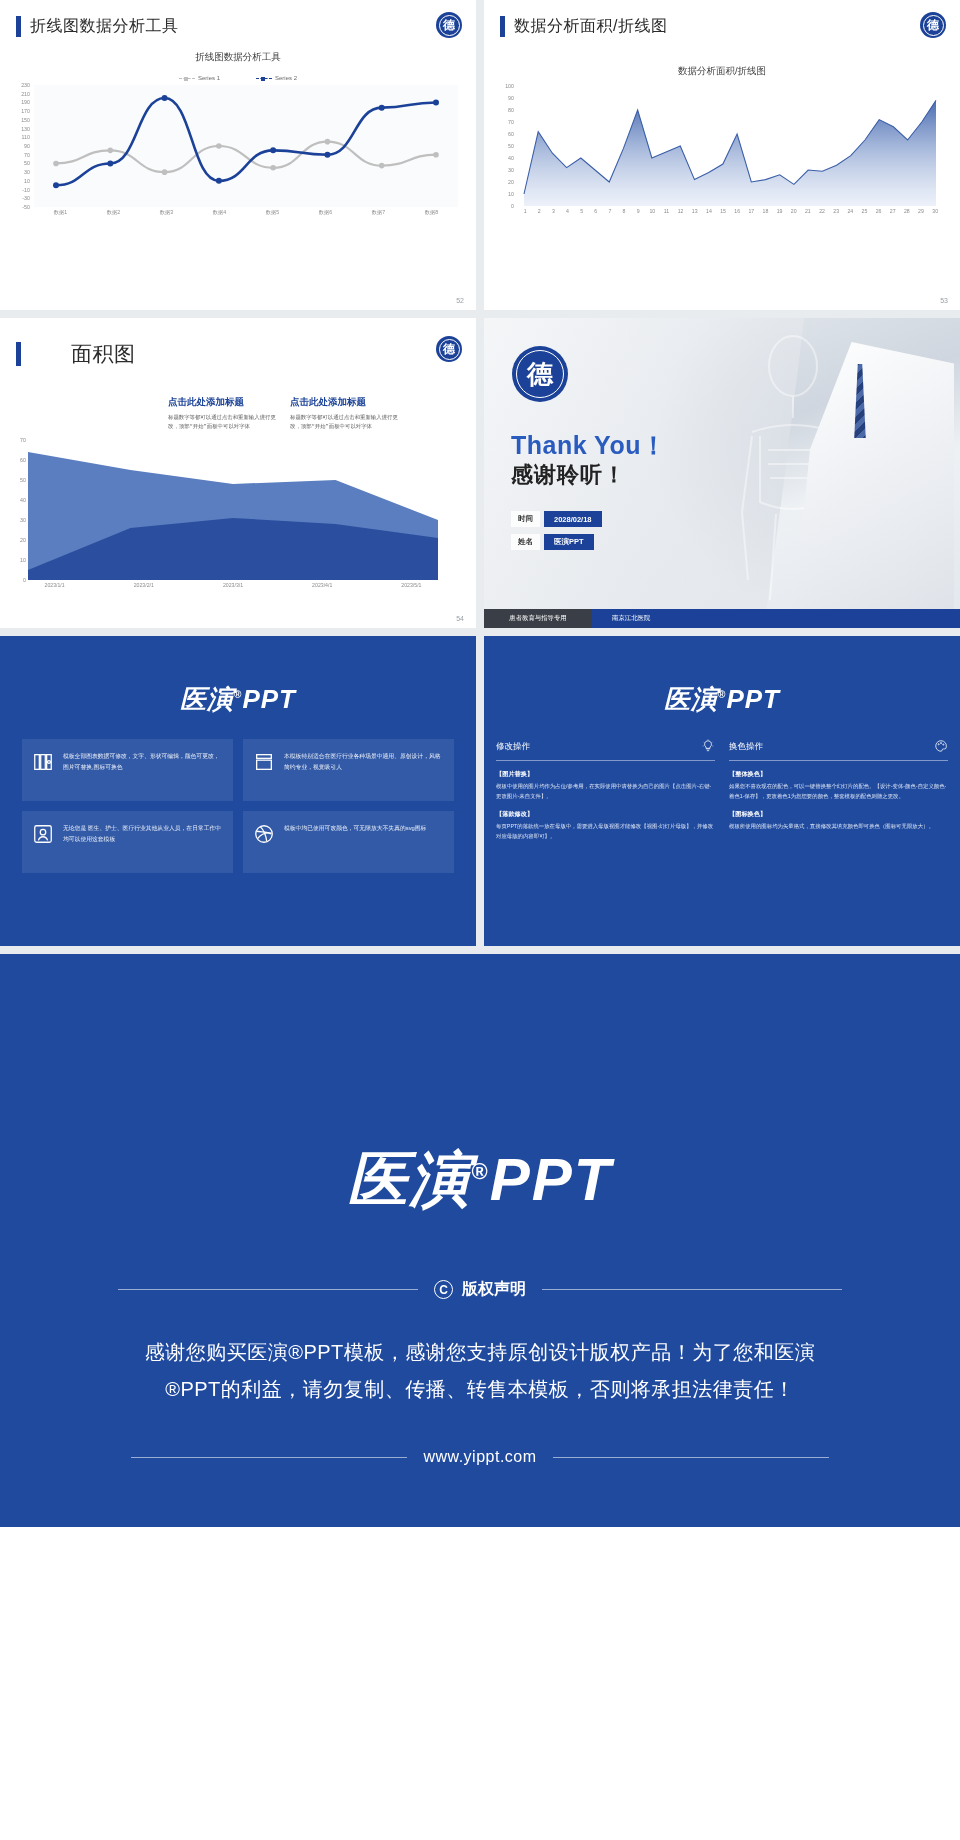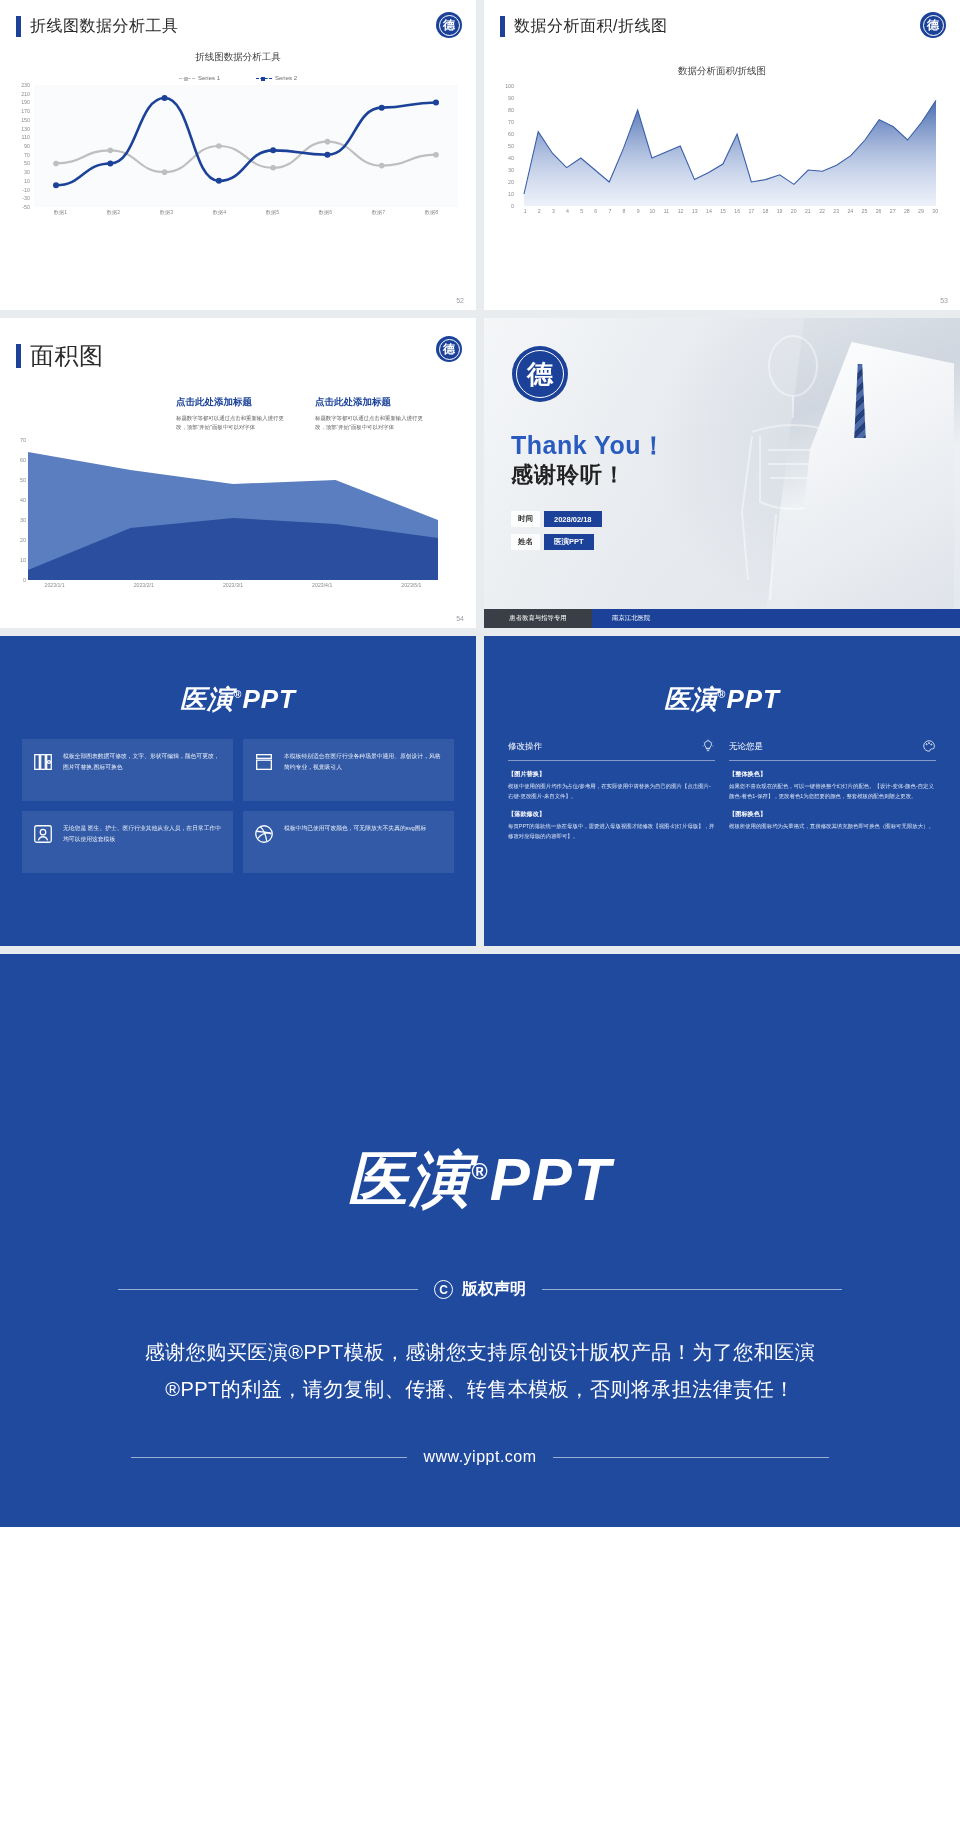--- a/index.html
+++ b/index.html
@@ -79,21 +79,21 @@
   .plot-wrap { position: relative; margin: 4px 14px 0 8px; }
   .ylabels { position: absolute; left: 0; top: 0; width: 22px; }
   .ylab {
     font-size: 5.3px; color: #8c8c8c; text-align: right;
     position: absolute; right: 0; transform: translateY(-50%); white-space: nowrap;
   }
   .xlabels { display: flex; }
   .xlab { flex: 1; text-align: center; font-size: 5.2px; color: #8c8c8c; }
 
   
-  .s3-texts { position: absolute; left: 176px; top: 78px; display: flex; gap: 29px; }
+  .s3-texts { position: absolute; left: 168px; top: 78px; display: flex; gap: 12px; font-family: Liberation Mono, monospace; }
   .s3-block { width: 110px; }
   .s3-block h4 { font-size: 9.5px; color: #1b4298; font-weight: 700; margin-bottom: 5px; }
   .s3-block p { font-size: 5.4px; color: #5b5b5b; line-height: 1.75; }
 
   
   .ty {
     position: relative; width: 476px; height: 310px; overflow: hidden;
     background:
       radial-gradient(circle at 72% 40%, rgba(205,212,222,.55) 0%, rgba(232,236,241,.2) 45%, rgba(255,255,255,0) 70%),
       linear-gradient(120deg,#f4f6f8 0%, #e7eaee 45%, #dfe3e8 100%);
@@ -158,21 +158,21 @@
 
   .cards { display: flex; gap: 10px; padding: 22px 22px 0; }
   .card {
     flex: 1; background: rgba(255,255,255,.09); padding: 12px 10px;
     display: flex; gap: 9px; align-items: flex-start; min-height: 62px;
   }
   .card-ico { flex: 0 0 auto; width: 22px; height: 22px; color: #fff; }
   .card p { color: #edf2fb; font-size: 5.8px; line-height: 1.85; }
 
   
-  .tut { display: flex; gap: 14px; padding: 22px 24px 0; }
+  .tut { display: flex; gap: 14px; padding: 22px 12px 0; }
   .tut-col { flex: 1; }
   .tut-head {
     display: flex; align-items: center; justify-content: space-between;
     border-bottom: 1px solid rgba(255,255,255,.45); padding-bottom: 5px;
   }
   .tut-head span { color: #fff; font-size: 8.5px; }
   .tut-body { margin-top: 9px; }
   .tut-item { margin-bottom: 9px; }
   .tut-item h5 { color: #fff; font-size: 6.2px; font-weight: 700; margin-bottom: 3px; }
   .tut-item p { color: #dfe7f6; font-size: 5.4px; line-height: 1.8; }
@@ -355,21 +355,21 @@
   </div>
 </div>
 
 <div class="row-gap"></div>
 
 <div class="grid-row">
 
   <div class="slide">
     <div class="slide-head" style="padding-top:22px;">
       <div class="head-bar" style="height:24px;"></div>
-      <div class="head-title" style="font-size:24px;">面积图</div>
+      <div class="head-title" style="font-size:21px;margin-left:41px;">面积图</div>
       <div class="head-logo" style="top:18px;">
         <span class="logo"><span class="logo-char">德</span></span>
       </div>
     </div>
 
     <div class="s3-texts">
       <div class="s3-block">
         <h4>点击此处添加标题</h4>
         <p>标题数字等都可以通过点击和重新输入进行更改，顶部“开始”面板中可以对字体</p>
       </div>
@@ -532,21 +532,21 @@
           </div>
           <div class="tut-item">
             <h5>【落款修改】</h5>
             <p>每页PPT的落款统一放在母版中，需要进入母版视图才能修改【视图-幻灯片母版】，并修改对应母版的内容即可】。</p>
           </div>
         </div>
       </div>
 
       <div class="tut-col">
         <div class="tut-head">
-          <span>无论您是</span>
+          <span>换色操作</span>
           <span>
             <svg viewBox="0 0 24 24" width="14" height="14" fill="none" stroke="#fff" stroke-width="1.3">
               <path d="M12 3a9 9 0 1 0 0 18c1.2 0 1.8-.9 1.8-1.8 0-1.4 1.1-2.2 2.4-2.2H18a3 3 0 0 0 3-3A9 9 0 0 0 12 3z"></path>
               <circle cx="8" cy="9" r="1"></circle>
                 <circle cx="12" cy="7" r="1"></circle>
                 <circle cx="16" cy="9.5" r="1"></circle>
             </svg>
           </span>
         </div>
         <div class="tut-body">

